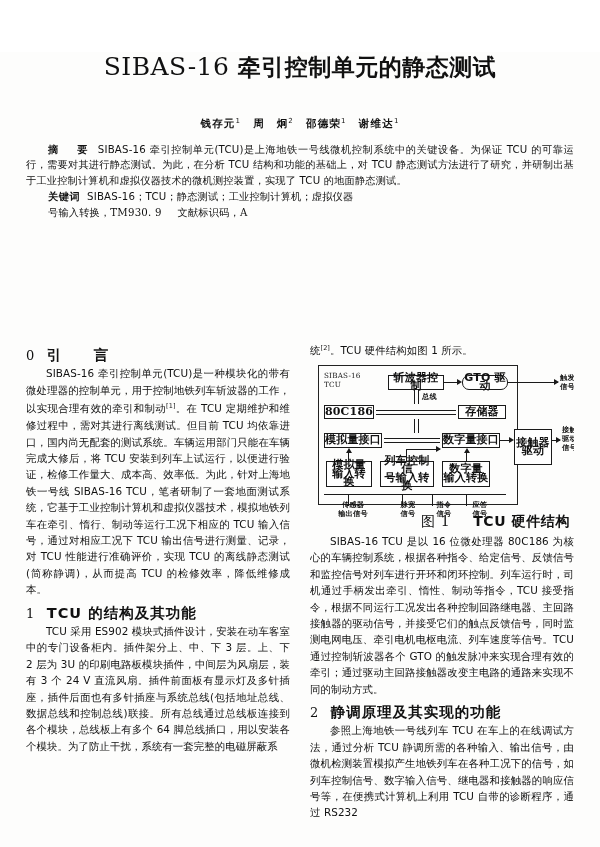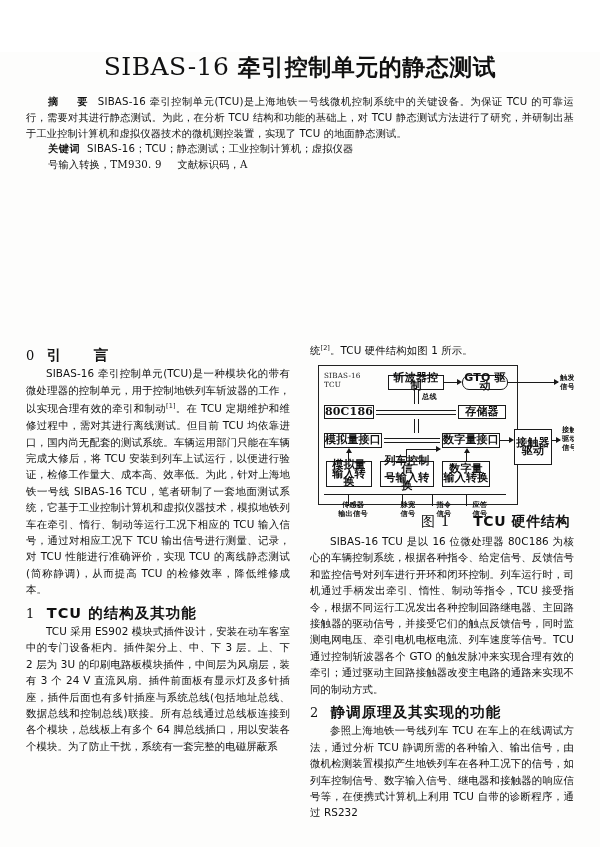--- a/index.html
+++ b/index.html
@@ -180,20 +180,23 @@
 </head>
 <body>
 
 <div class="page">
 
   <div class="title">
     <span>SIBAS-16</span>
     <span class="cn">牵引控制单元的静态测试</span>
   </div>
 
+  <div class="authors">
+    <span><span>钱存元</span><sup>1</sup></span><span class="gap"></span><span><span>周　炯</span><sup>2</sup></span><span class="gap"></span><span><span>邵德荣</span><sup>1</sup></span><span class="gap"></span><span><span>谢维达</span><sup>1</sup></span>
+  </div>
 
 
   <div class="abs-block">
     <p><span class="abs-lab">摘　要</span><span>SIBAS-16 牵引控制单元(TCU)是上海地铁一号线微机控制系统中的关键设备。为保证 TCU 的可靠运行，需要对其进行静态测试。为此，在分析 TCU 结构和功能的基础上，对 TCU 静态测试方法进行了研究，并研制出基于工业控制计算机和虚拟仪器技术的微机测控装置，实现了 TCU 的地面静态测试。</span></p>
     <p class="kw-line"><span class="kw-lab">关键词</span><span>SIBAS-16；TCU；静态测试；工业控制计算机；虚拟仪器</span></p>
     <p class="kw-line"><span>号输入转换</span><span>，</span><span class="ser">TM930. 9</span><span class="gap-sm" style="display:inline-block;width:16px"></span><span>文献标识码</span><span>，</span><span class="ser">A</span></p>
   </div>
 
   <div class="cols">
 

